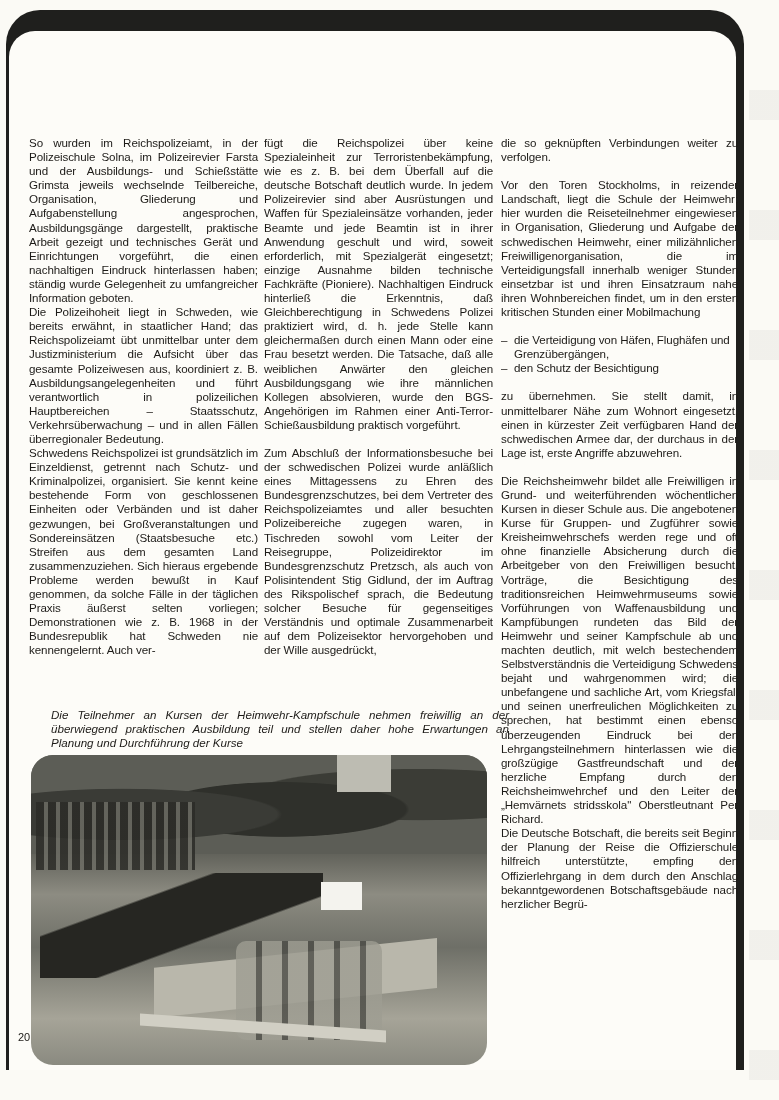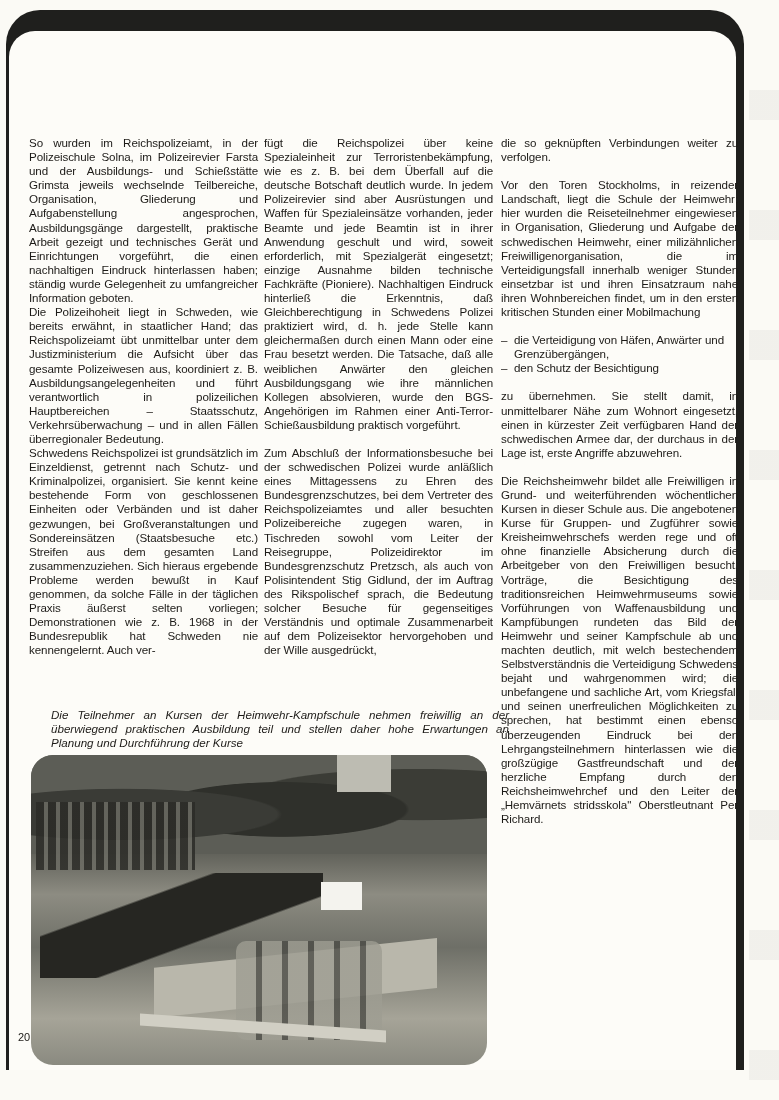--- a/index.html
+++ b/index.html
@@ -79,25 +79,26 @@
 
 <div class="col col2">
   <p>fügt die Reichspolizei über keine Spezialeinheit zur Terroristenbekämpfung, wie es z. B. bei dem Überfall auf die deutsche Botschaft deutlich wurde. In jedem Polizeirevier sind aber Ausrüstungen und Waffen für Spezialeinsätze vorhanden, jeder Beamte und jede Beamtin ist in ihrer Anwendung geschult und wird, soweit erforderlich, mit Spezialgerät eingesetzt; einzige Ausnahme bilden technische Fachkräfte (Pioniere). Nachhaltigen Eindruck hinterließ die Erkenntnis, daß Gleichberechtigung in Schwedens Polizei praktiziert wird, d. h. jede Stelle kann gleichermaßen durch einen Mann oder eine Frau besetzt werden. Die Tatsache, daß alle weiblichen Anwärter den gleichen Ausbildungsgang wie ihre männlichen Kollegen absolvieren, wurde den BGS-Angehörigen im Rahmen einer Anti-Terror-Schießausbildung praktisch vorgeführt.</p>
   <p class="gap">Zum Abschluß der Informationsbesuche bei der schwedischen Polizei wurde anläßlich eines Mittagessens zu Ehren des Bundesgrenzschutzes, bei dem Vertreter des Reichspolizeiamtes und aller besuchten Polizeibereiche zugegen waren, in Tischreden sowohl vom Leiter der Reisegruppe, Polizeidirektor im Bundesgrenzschutz Pretzsch, als auch von Polisintendent Stig Gidlund, der im Auftrag des Rikspolischef sprach, die Bedeutung solcher Besuche für gegenseitiges Verständnis und optimale Zusammenarbeit auf dem Polizeisektor hervorgehoben und der Wille ausgedrückt,</p>
 </div>
 
 <div class="col col3">
   <p>die so geknüpften Verbindungen weiter zu verfolgen.</p>
   <p class="gap">Vor den Toren Stockholms, in reizender Landschaft, liegt die Schule der Heimwehr; hier wurden die Reiseteilnehmer eingewiesen in Organisation, Gliederung und Aufgabe der schwedischen Heimwehr, einer milizähnlichen Freiwilligenorganisation, die im Verteidigungsfall innerhalb weniger Stunden einsetzbar ist und ihren Einsatzraum nahe ihren Wohnbereichen findet, um in den ersten kritischen Stunden einer Mobilmachung</p>
   <ul class="dash">
-    <li>die Verteidigung von Häfen, Anwärter und Grenzübergängen,</li>
+    <li>die Verteidigung von Häfen, Flughäfen und Grenzübergängen,</li>
     <li>den Schutz der Besichtigung</li>
   </ul>
   <p class="gap">zu übernehmen. Sie stellt damit, in unmittelbarer Nähe zum Wohnort eingesetzt, einen in kürzester Zeit verfügbaren Hand der schwedischen Armee dar, der durchaus in der Lage ist, erste Angriffe abzuwehren.</p>
   <p class="gap">Die Reichsheimwehr bildet alle Freiwilligen in Grund- und weiterführenden wöchentlichen Kursen in dieser Schule aus. Die angebotenen Kurse für Gruppen- und Zugführer sowie Kreisheimwehrschefs werden rege und oft ohne finanzielle Absicherung durch die Arbeitgeber von den Freiwilligen besucht. Vorträge, die Besichtigung des traditionsreichen Heimwehrmuseums sowie Vorführungen von Waffenausbildung und Kampfübungen rundeten das Bild der Heimwehr und seiner Kampfschule ab und machten deutlich, mit welch bestechendem Selbstverständnis die Verteidigung Schwedens bejaht und wahrgenommen wird; die unbefangene und sachliche Art, vom Kriegsfall und seinen unerfreulichen Möglichkeiten zu sprechen, hat bestimmt einen ebenso überzeugenden Eindruck bei den Lehrgangsteilnehmern hinterlassen wie die großzügige Gastfreundschaft und der herzliche Empfang durch den Reichsheimwehrchef und den Leiter der „Hemvärnets stridsskola" Oberstleutnant Per Richard.</p>
+  <p>Die Deutsche Botschaft, die bereits seit Beginn der Planung der Reise die Offizierschule hilfreich unterstützte, empfing den Offizierlehrgang in dem durch den Anschlag bekanntgewordenen Botschaftsgebäude nach herzlicher Begrü-</p>
 </div>
 
 <div class="caption">Die Teilnehmer an Kursen der Heimwehr-Kampfschule nehmen freiwillig an der überwiegend praktischen Ausbildung teil und stellen daher hohe Erwartungen an Planung und Durchführung der Kurse</div>
 
 <div class="photo" title="Black-and-white photograph: uniformed officers standing beside a trench while course participants sit at outdoor tables">
   <div class="trees"></div>
   <div class="house"></div>
   <div class="group"></div>
   <div class="trench"></div>
   <div class="sign"></div>

